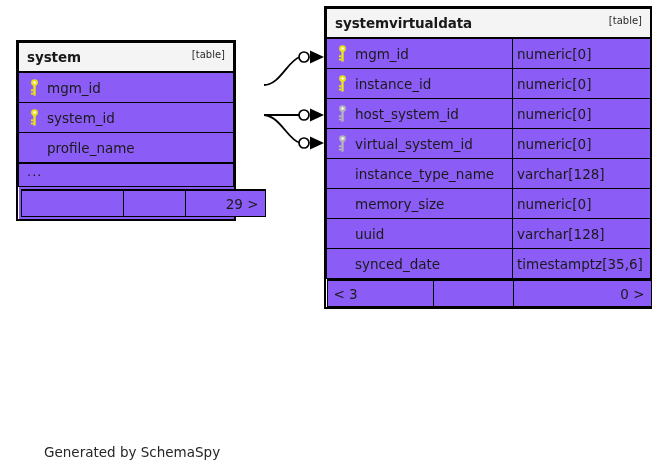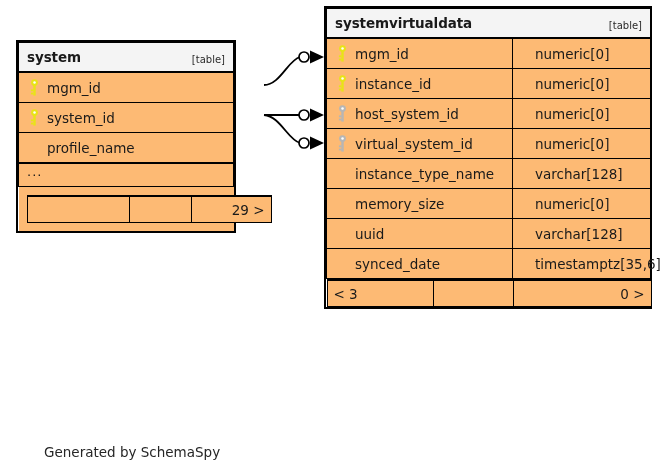--- a/index.html
+++ b/index.html
@@ -25,33 +25,33 @@
   }
   .entity-table {
     border-collapse: collapse;
     width: 100%;
     table-layout: fixed;
   }
   .entity-table td {
     border: 1px solid #000000;
     padding: 0;
     vertical-align: middle;
-    background: #fdba74;
+    background: #8b5cf6;
   }
 
   
   .hdr-cell {
     background: #f4f4f4 !important;
     height: 28px;
     padding: 0 8px !important;
     border-bottom: 2px solid #000000 !important;
   }
   .hdr-inner {
     display: flex;
-    align-items: flex-end;
+    align-items: flex-start;
     justify-content: space-between;
     width: 100%;
   }
   .hdr-title {
     font-weight: bold;
     font-size: 13.5px;
     letter-spacing: -0.1px;
     white-space: nowrap;
   }
   .hdr-tag {
@@ -67,21 +67,21 @@
     font-size: 13.5px;
     white-space: nowrap;
   }
   .col-name-inner {
     display: flex;
     align-items: center;
     gap: 6px;
   }
   .col-type {
     height: 29px;
-    padding: 0 22px !important;
+    padding: 0 4px !important;
     font-size: 13.5px;
     white-space: nowrap;
   }
   .keyslot {
     width: 14px;
     min-width: 14px;
     display: inline-flex;
     align-items: center;
     justify-content: center;
   }
@@ -203,21 +203,21 @@
         </td>
       </tr>
 
       <tr>
         <td class="ellipsis-cell">
           <span class="ellipsis-glyph">...</span>
         </td>
       </tr>
 
       <tr>
-        <td style="padding:8px !important;border:none !important;">
+        <td style="padding:2px !important;border:none !important;">
           <table class="entity-table">
             <colgroup>
               <col style="width:102px">
                 <col style="width:62px">
                 <col style="width:80px">
             </colgroup>
             <tbody>
               <tr>
                 <td class="foot-cell foot-left"></td>
                 <td class="foot-cell"></td>

